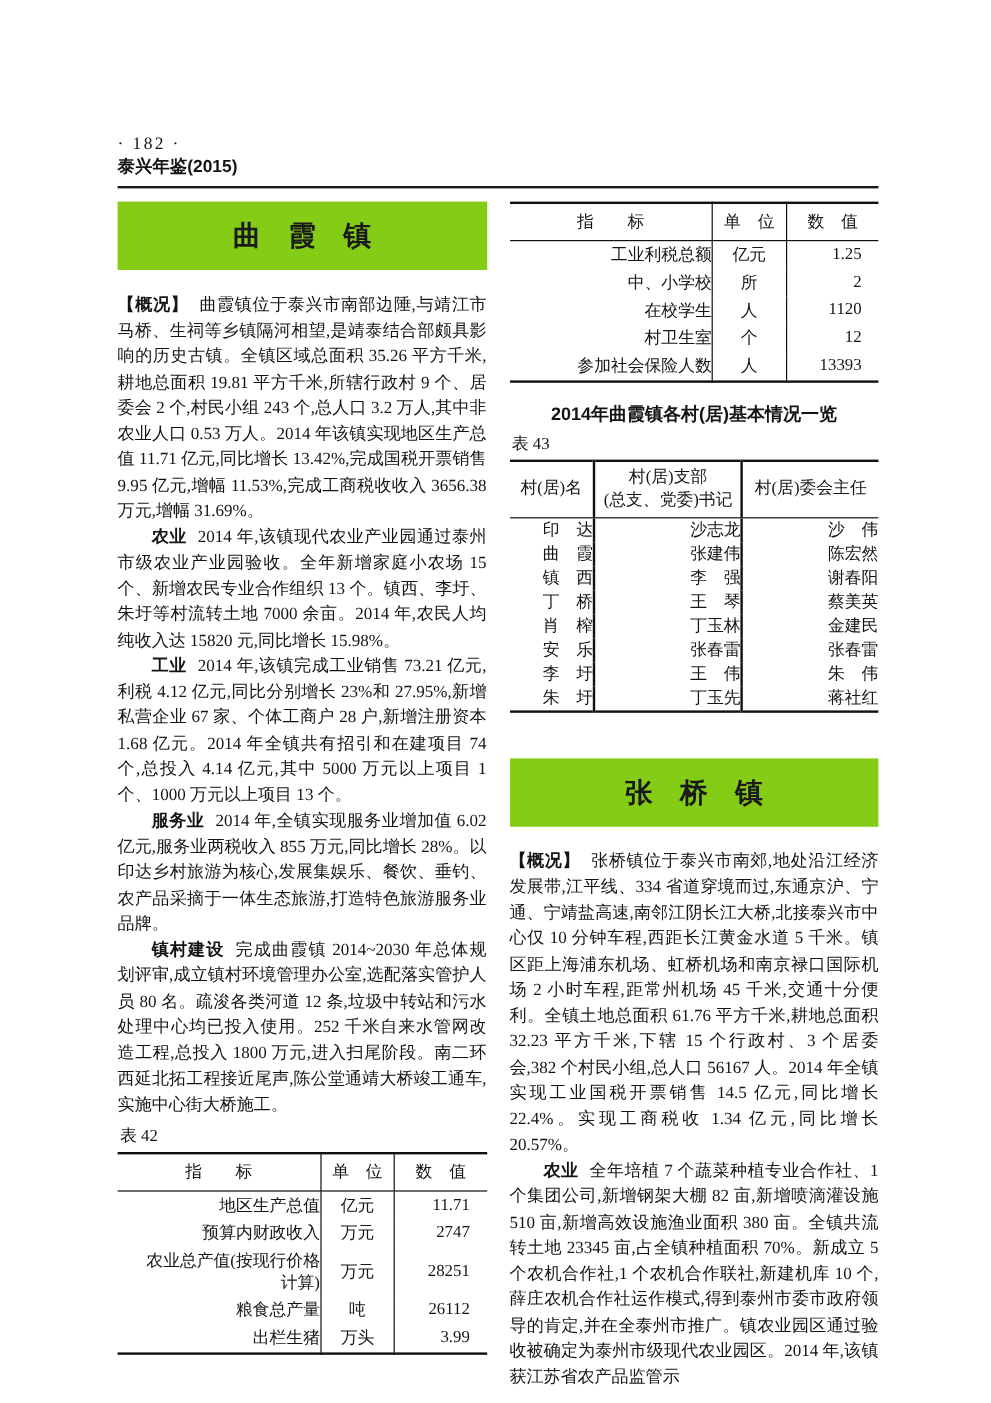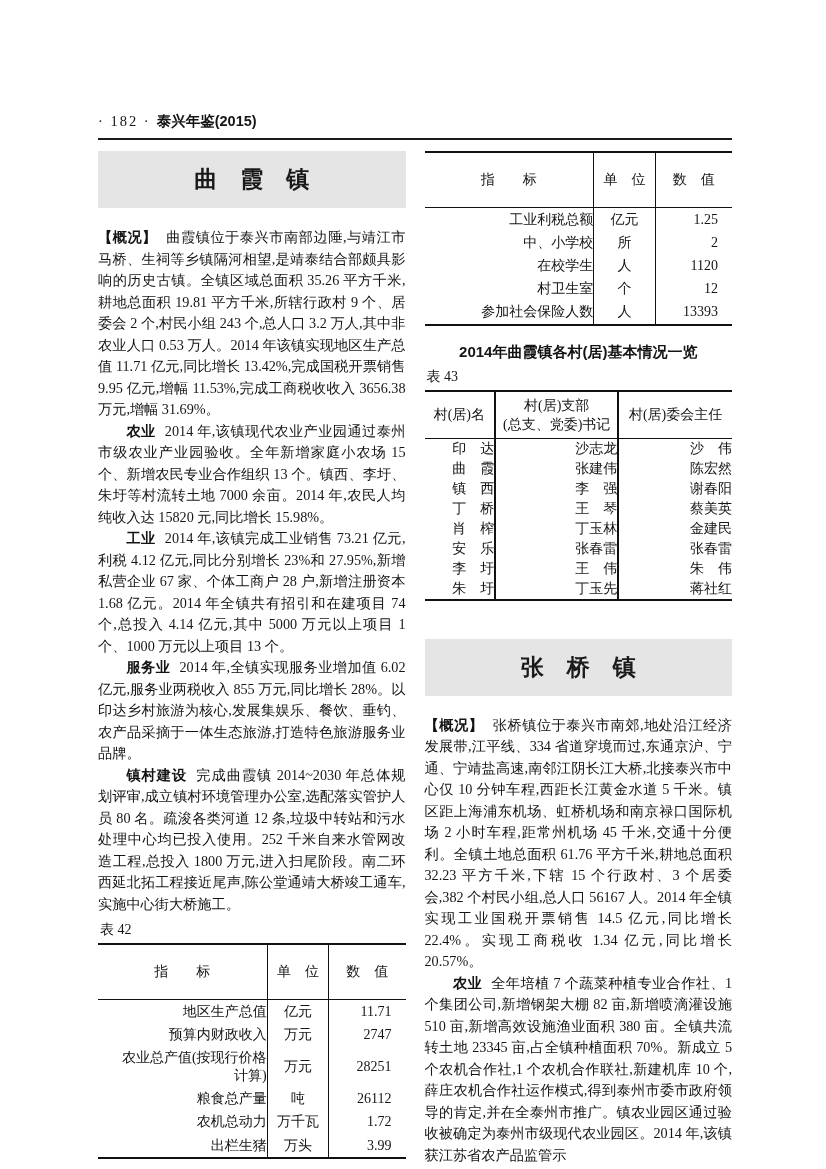--- a/index.html
+++ b/index.html
@@ -5,51 +5,51 @@
   * { margin:0; padding:0; box-sizing:border-box; }
   html,body { background:#ffffff; }
   body {
     width:826px; height:1169px; position:relative; overflow:hidden;
     font-family:"Liberation Serif","DejaVu Serif",serif;
     color:#141414;
   }
   .page { position:absolute; left:98px; top:112px; width:634px; }
 
   
-  .running-head { display:flex; align-items:center; font-size:14.5px; padding-bottom:7px; }
+  .running-head { display:flex; align-items:flex-start; font-size:14.5px; padding-bottom:7px;flex-direction:column; }
   .page-no { letter-spacing:2px; margin-right:6px; }
   .book-title { font-family:"Liberation Sans","DejaVu Sans",sans-serif; font-weight:bold; font-size:14.5px; }
   .head-rule { border-bottom:2px solid #1a1a1a; }
 
   .cols { display:flex; gap:19px; margin-top:11px; }
   .col { width:308px; }
 
   
   .town-banner {
-    background:#e5e5e5; height:57px; display:flex; align-items:center; justify-content:center;
+    background:#84cc16; height:57px; display:flex; align-items:center; justify-content:center;
     font-family:"Liberation Sans","DejaVu Sans",sans-serif; font-weight:bold; font-size:23px;
     color:#1a1a1a; margin-bottom:19px;
   }
 
   
   p.body-para { font-size:14.2px; line-height:21.5px; text-align:justify; }
   p.indent { text-indent:2em; }
   .para-label { font-family:"Liberation Sans","DejaVu Sans",sans-serif; font-weight:bold; margin-right:0.65em; }
 
   
   .tbl-title {
     text-align:center; font-family:"Liberation Sans","DejaVu Sans",sans-serif; font-weight:bold;
     font-size:15px; margin-top:13px;
   }
   .tbl-caption { font-size:14px; margin:6px 0 4px 2px; }
 
   
   table.datatable { width:100%; border-collapse:collapse; font-size:14px; table-layout:fixed;
     border-top:2px solid #111; border-bottom:2px solid #111; }
-  table.datatable th { font-weight:normal; border-bottom:1px solid #111; padding:18px 0; text-align:center; }
+  table.datatable th { font-weight:normal; border-bottom:1px solid #111; padding:6px 0; text-align:center; }
   table.datatable td { padding:2.6px 0; }
   table.eco col.c1 { width:55%; } table.eco col.c2 { width:20%; } table.eco col.c3 { width:25%; }
   table.eco td.ind { text-align:right; padding-left:12px; }
   table.eco th.ind, table.eco td.unit { text-align:center; }
   table.eco td.val { text-align:right; padding-right:14px; }
   table.eco .vline { border-right:1px solid #111; }
 
   
   table.village { border-top:2px solid #111; border-bottom:2px solid #111; }
   table.village col.v1 { width:23%; } table.village col.v2 { width:40%; } table.village col.v3 { width:37%; }
@@ -118,25 +118,20 @@
               <td class="ind vline">农业总产值(按现行价格计算)</td>
               <td class="unit vline">万元</td>
               <td class="val">28251</td>
             </tr>
           <tr>
               <td class="ind vline">粮食总产量</td>
               <td class="unit vline">吨</td>
               <td class="val">26112</td>
             </tr>
           <tr>
-              <td class="ind vline">农机总动力</td>
-              <td class="unit vline">万千瓦</td>
-              <td class="val">1.72</td>
-            </tr>
-          <tr>
               <td class="ind vline">出栏生猪</td>
               <td class="unit vline">万头</td>
               <td class="val">3.99</td>
             </tr>
 
         </tbody>
       </table>
     </div>
 
     <div class="col">

